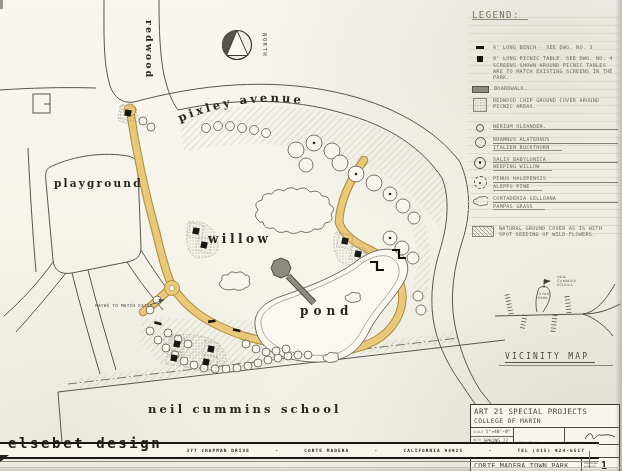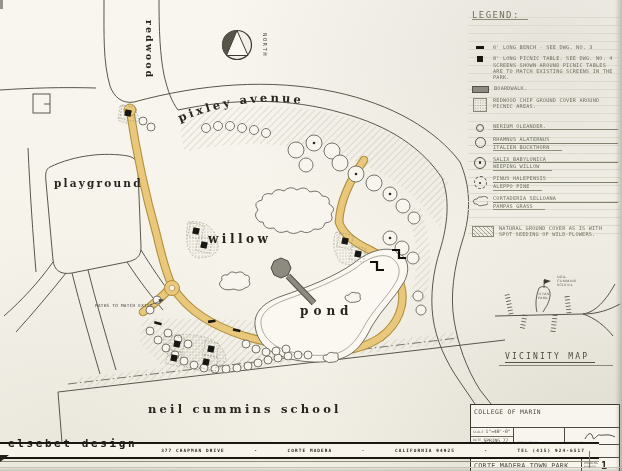--- a/index.html
+++ b/index.html
@@ -79,21 +79,21 @@
   .tb-park{flex:1;font-size:6.8px;display:flex;align-items:center;padding:0 3px;
     border-right:1px solid #4c4a3e;letter-spacing:.2px;white-space:nowrap;}
   .tb-num{width:33px;display:flex;align-items:center;gap:2px;padding:0 2px;}
   .tb-numlbl{font-size:3px;line-height:3.5px;width:15px;}
   .tb-numval{font-size:10px;font-weight:bold;color:#22211b;}
 
   
   .fbar{position:absolute;left:0;top:442px;width:599px;height:13px;background:#f7f4ec;
     border-top:2.2px solid #191812;border-bottom:2.2px solid #191812;
     display:flex;align-items:center;color:#1d1c16;}
-  .firm{font-size:11px;font-weight:bold;letter-spacing:2.6px;margin:0 24px 15px 8px;white-space:nowrap;}
+  .firm{font-size:14px;font-weight:bold;letter-spacing:2.6px;margin:0 24px 15px 8px;white-space:nowrap;}
   .parts{flex:1;display:flex;justify-content:space-between;align-items:center;margin-right:14px;
     font-size:4.4px;font-weight:bold;letter-spacing:1.1px;white-space:nowrap;}
   .rule-a{position:absolute;left:0;top:461px;width:599px;height:1px;background:#8f8c7c;}
   .rule-b{position:absolute;left:0;top:467px;width:622px;height:1px;background:#c9c6b8;}
   .tickv{position:absolute;left:589px;top:451px;width:1px;height:17px;background:#7d7a6b;}
   .wedge{position:absolute;left:0;top:455px;width:0;height:0;
     border-bottom:7px solid transparent;border-left:9px solid #21201a;}
 </style>
 </head>
 <body>
@@ -438,20 +438,21 @@
         <text x="66" y="14">CUMMINS</text>
         <text x="66" y="18">SCHOOL</text>
       </g>
     </svg>
     <div class="vic-title">VICINITY MAP</div>
     <div class="vic-rule"></div>
   </div>
 
   <div class="tblock">
     <div class="tb-r1">
+      <div class="tb-proj">ART 21 SPECIAL PROJECTS</div>
       <div class="tb-org">COLLEGE OF MARIN</div>
     </div>
     <div class="tb-r2">
       <div class="tb-sd">
         <div class="tb-mini">
           <span class="tb-lbl">SCALE</span>
           <span>1"=40'-0"</span>
         </div>
         <div class="tb-mini">
           <span class="tb-lbl">DATE</span>

